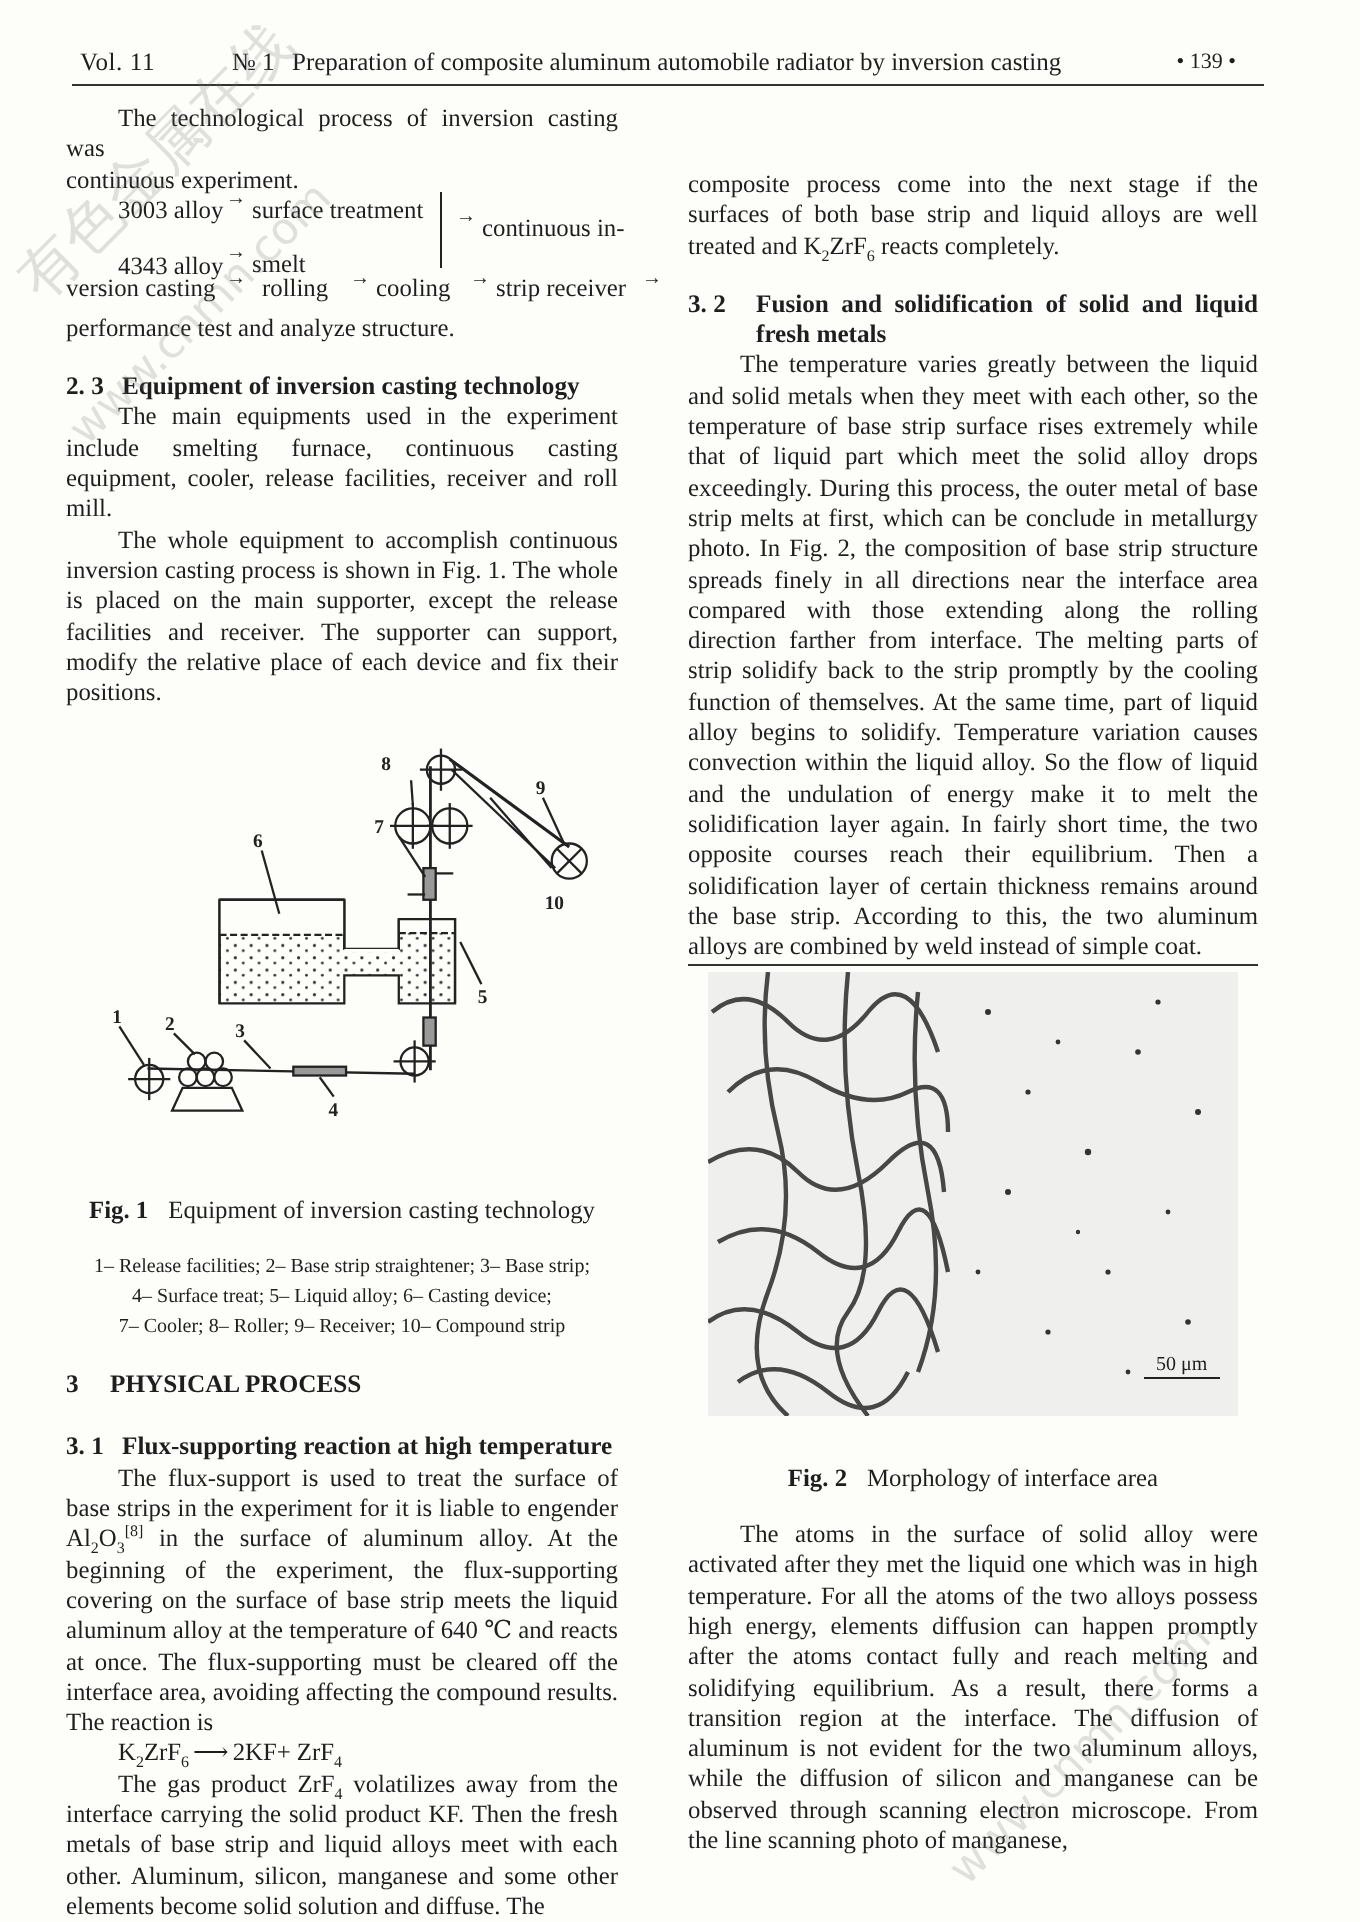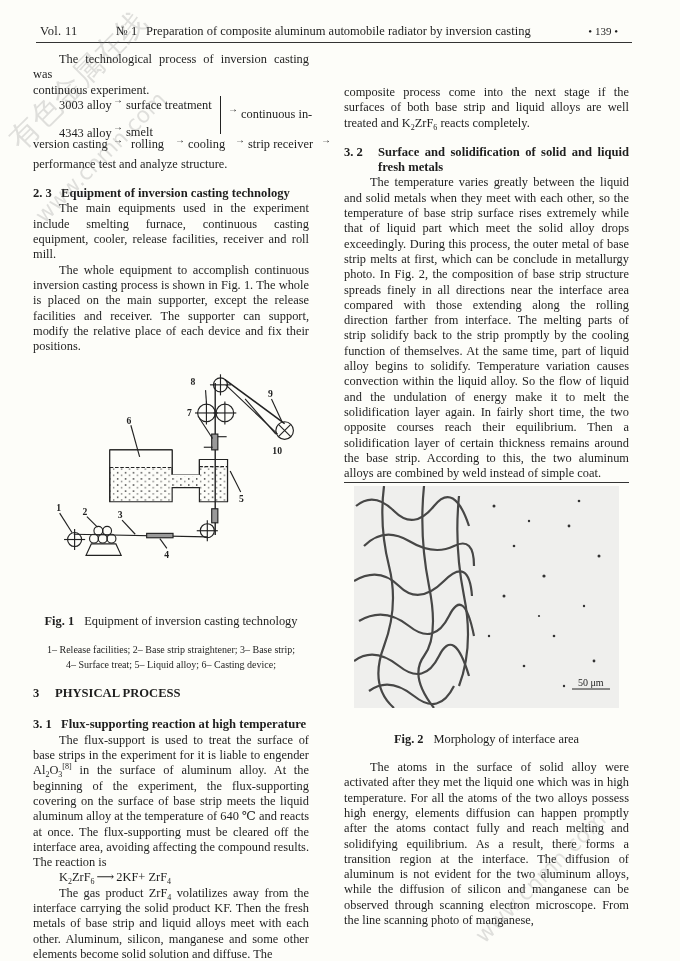--- a/index.html
+++ b/index.html
@@ -160,44 +160,45 @@
         <text x="248" y="147">5</text>
         <text x="120" y="58">6</text>
         <text x="189" y="50">7</text>
         <text x="193" y="14">8</text>
         <text x="281" y="28">9</text>
         <text x="286" y="93">10</text>
       </g>
     </svg>
   </div>
 
-  <p class="fig-cap" style="margin-top:16px;">
+  <p class="fig-cap" style="margin-top:0;">
     <b>Fig. 1</b><span>Equipment of inversion casting technology</span>
   </p>
   <p class="fig-legend" style="margin:0;">1– Release facilities; 2– Base strip straightener; 3– Base strip;</p>
   <p class="fig-legend" style="margin:0;">4– Surface treat; 5– Liquid alloy; 6– Casting device;</p>
+  <p class="fig-legend" style="margin:0;">7– Cooler; 8– Roller; 9– Receiver; 10– Compound strip</p>
 
   <p class="h1" style="margin-top:14px;">
     <span class="num">3</span><span>PHYSICAL PROCESS</span>
   </p>
 
   <p class="h2" style="margin-top:16px;">
     <span class="num">3. 1</span><span>Flux-supporting reaction at high temperature</span>
   </p>
   <p class="p ind"><span>The flux-support is used to treat the surface of base strips in the experiment for it is liable to engender Al</span><sub>2</sub><span>O</span><sub>3</sub><sup>[8]</sup><span> in the surface of aluminum alloy. At the beginning of the experiment, the flux-supporting covering on the surface of base strip meets the liquid aluminum alloy at the temperature of 640 ℃ and reacts at once. The flux-supporting must be cleared off the interface area, avoiding affecting the compound results. The reaction is</span></p>
   <p class="p eq"><span>K</span><sub>2</sub><span>ZrF</span><sub>6</sub><span style="margin:0 2px;">⟶</span><span>2KF+ ZrF</span><sub>4</sub></p>
   <p class="p ind"><span>The gas product ZrF</span><sub>4</sub><span> volatilizes away from the interface carrying the solid product KF. Then the fresh metals of base strip and liquid alloys meet with each other. Aluminum, silicon, manganese and some other elements become solid solution and diffuse. The</span></p>
 </div>
 
 <div class="col right" style="top:52px;margin-top:33px;">
   <p class="p"><span>composite process come into the next stage if the surfaces of both base strip and liquid alloys are well treated and K</span><sub>2</sub><span>ZrF</span><sub>6</sub><span> reacts completely.</span></p>
 
   <div class="h2" style="margin-top:14px;display:flex;">
     <span style="width:34px;flex:none;">3. 2</span>
-      <span>Surface and solidification of solid and liquid fresh metals</span>
+      <span>Fusion and solidification of solid and liquid fresh metals</span>
   </div>
   <p class="p ind">The temperature varies greatly between the liquid and solid metals when they meet with each other, so the temperature of base strip surface rises extremely while that of liquid part which meet the solid alloy drops exceedingly. During this process, the outer metal of base strip melts at first, which can be conclude in metallurgy photo. In Fig. 2, the composition of base strip structure spreads finely in all directions near the interface area compared with those extending along the rolling direction farther from interface. The melting parts of strip solidify back to the strip promptly by the cooling function of themselves. At the same time, part of liquid alloy begins to solidify. Temperature variation causes convection within the liquid alloy. So the flow of liquid and the undulation of energy make it to melt the solidification layer again. In fairly short time, the two opposite courses reach their equilibrium. Then a solidification layer of certain thickness remains around the base strip. According to this, the two aluminum alloys are combined by weld instead of simple coat.</p>
   <div class="rule"></div>
 
   <div style="position:relative;margin:3px 0 0 10px;width:265px;height:222px;background:#bef264;overflow:hidden;">
     <svg width="265" height="222">
       <rect width="265" height="222" fill="#efefed"></rect>
       <g stroke="#2a2a2a" stroke-width="2.2" fill="none" opacity="0.85">
         <path d="M2 20 Q20 5 40 25 T80 20 T115 40"></path>
         <path d="M10 60 Q30 40 55 55 T100 60 T120 80"></path>

